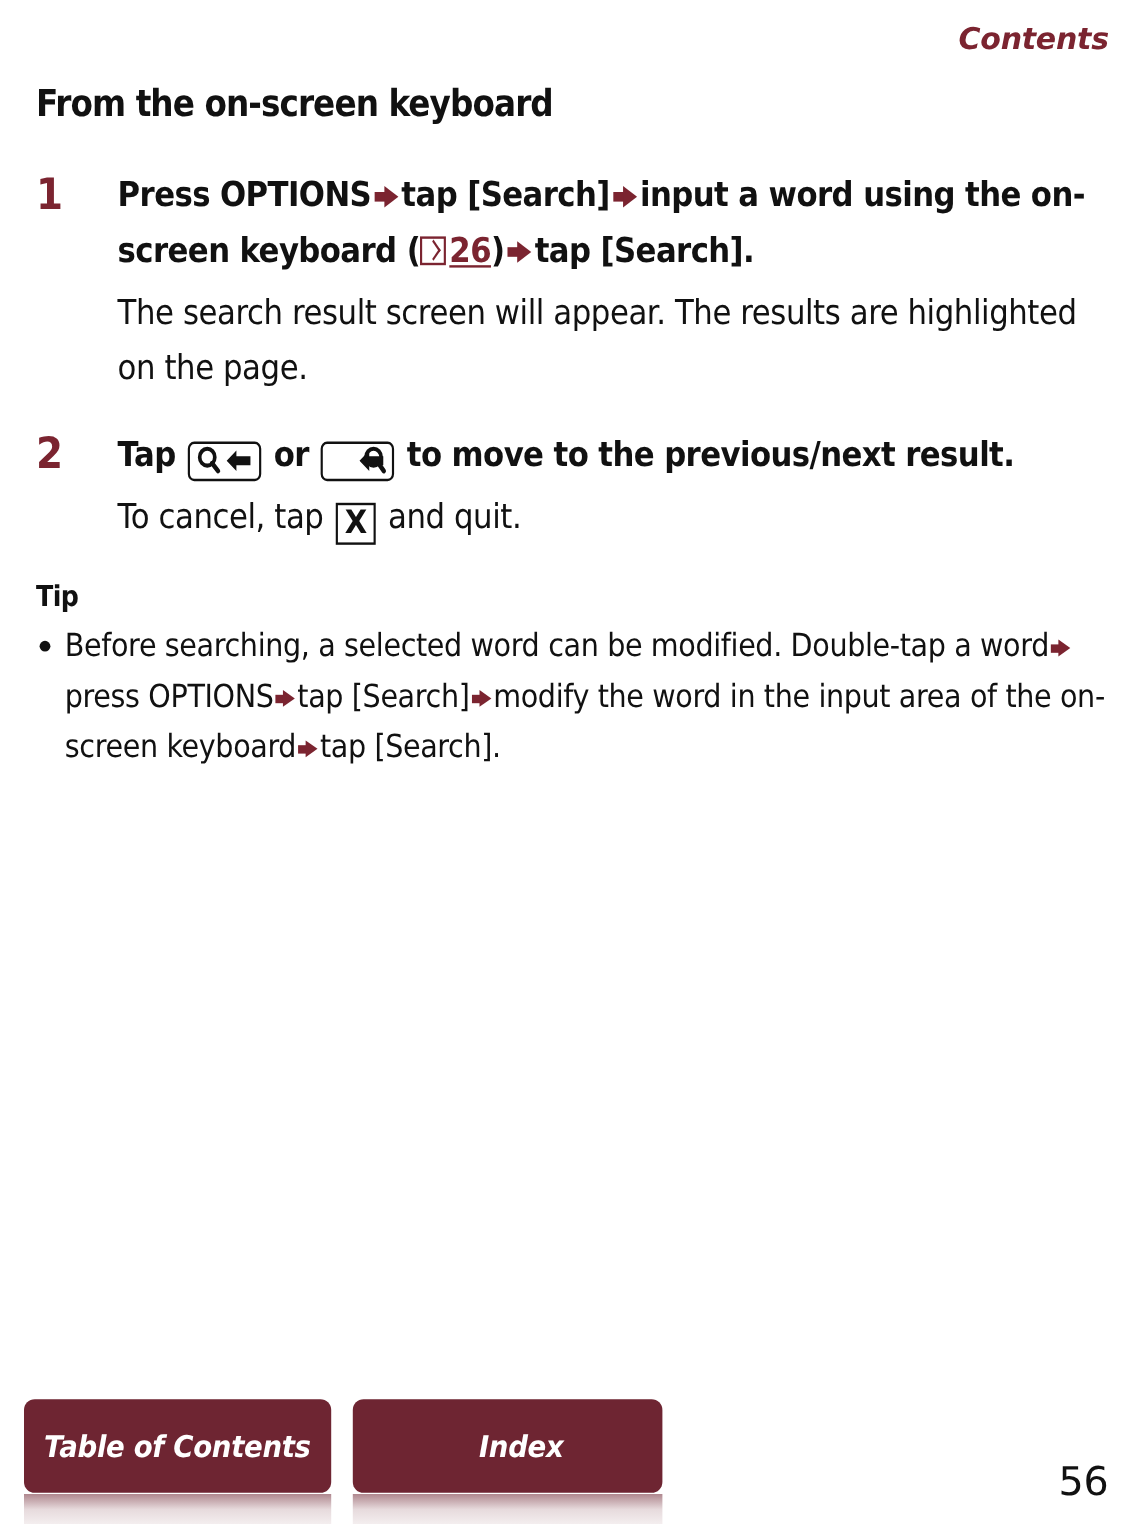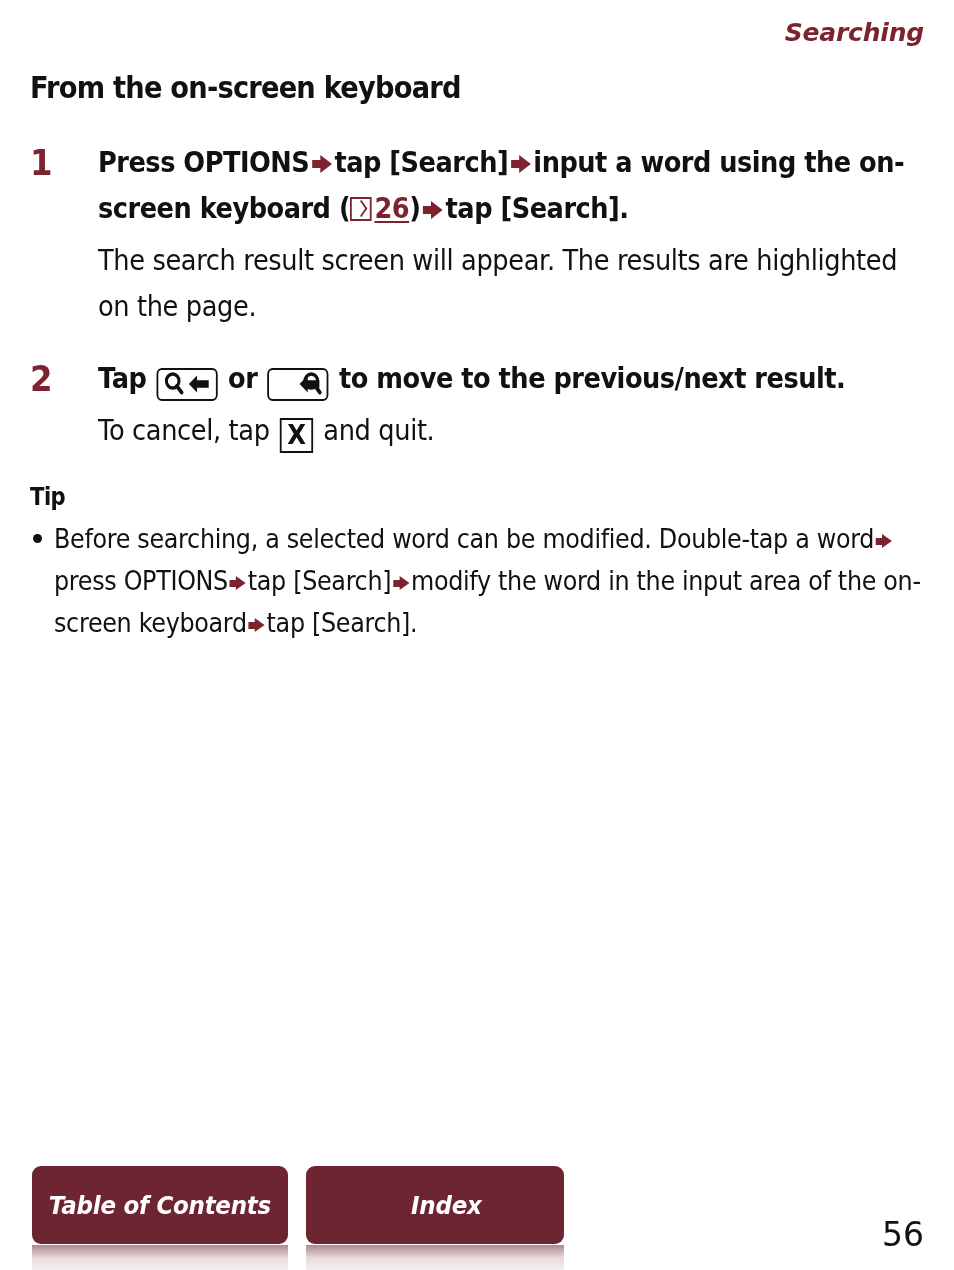--- a/index.html
+++ b/index.html
@@ -228,21 +228,21 @@
     letter-spacing: -0.35px;
     transform: scaleX(0.9);
     transform-origin: left top;
     width: 111%;
     color: #111111;
   }
 
   
   .bottom-nav {
     position: absolute;
-    left: 32px;
+    left: 20px;
     top: 1166px;
     display: flex;
     gap: 18px;
     justify-content: center;
   }
   .nav-btn-wrap { position: relative; }
   .nav-btn {
     background: #6E2532;
     border-radius: 9px;
     height: 78px;
@@ -285,21 +285,21 @@
     bottom: 16px;
     font-family: "DejaVu Sans", sans-serif;
     font-weight: normal;
     font-size: 33px;
     color: #111111;
   }
 </style>
 </head>
 <body>
 
-<div class="running-header">Searching</div>
+<div class="running-header">Contents</div>
 
 <div class="page-title">From the on-screen keyboard</div>
 
 <div class="content">
 
   <div class="step">
     <div class="step-num">1</div>
     <div class="step-body">
       <div class="lead">
         <span>Press OPTIONS</span><span class="arrow"></span><span>tap [Search]</span><span class="arrow"></span><span>input a word using the on-screen keyboard (</span><span class="pageref-icon"></span><span class="pageref-num">26</span><span>)</span><span class="arrow"></span><span>tap [Search].</span>

